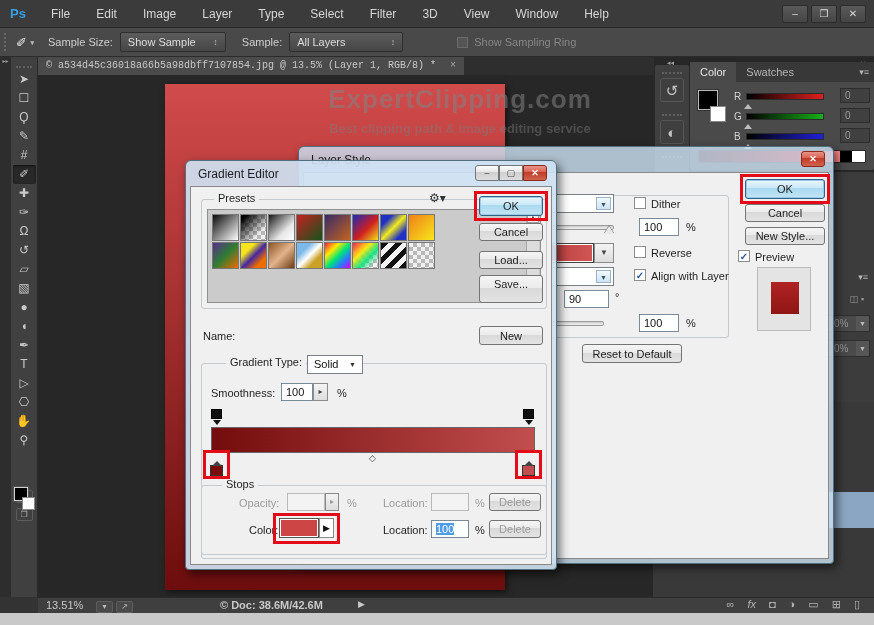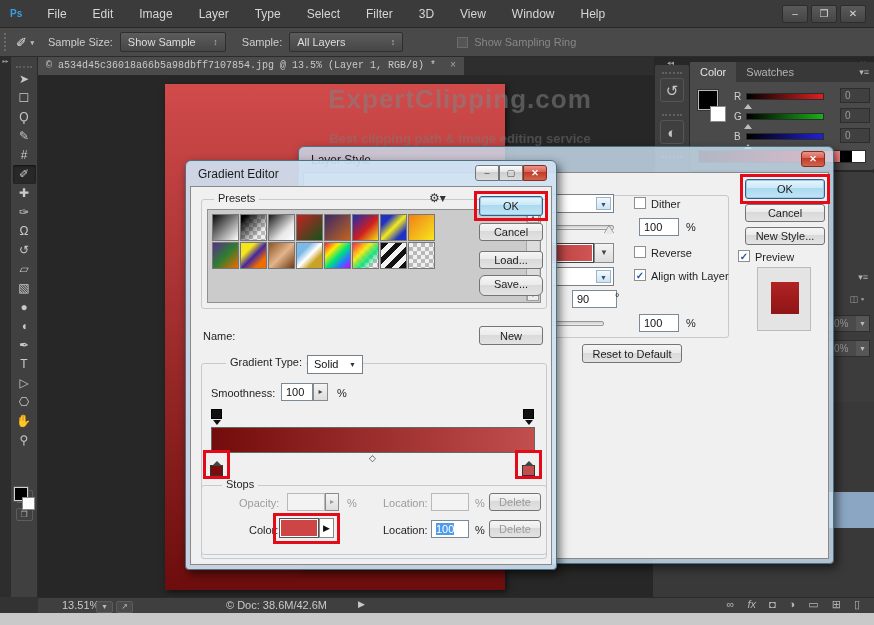--- a/index.html
+++ b/index.html
@@ -2,21 +2,21 @@
 <html><head>
 <meta charset="utf-8">
 <style>
   * { margin:0; padding:0; box-sizing:border-box; }
   html,body { width:874px; height:625px; overflow:hidden; }
   body { font-family:"Liberation Sans", sans-serif; }
   #root { position:relative; width:874px; height:625px; background:#272727; overflow:hidden; }
 
   
   .menubar { position:absolute; left:0; top:0; width:874px; height:28px; background:#3b3b3b; border-bottom:1px solid #272727; display:flex; align-items:center; z-index:6; }
-  .ps-logo { color:#35a0e8; font-weight:bold; font-size:10px; padding:0 12px 0 10px; }
+  .ps-logo { color:#35a0e8; font-weight:bold; font-size:13px; padding:0 12px 0 10px; }
   .menu-items { display:flex; }
   .menu-item { color:#d6d6d6; font-size:12px; padding:0 13px; line-height:28px; cursor:default; }
   .win-controls { margin-left:auto; display:flex; gap:3px; padding-right:8px; }
   .win-btn { width:26px; height:18px; background:linear-gradient(#5a5a5a,#454545); border:1px solid #2c2c2c; border-radius:2px; color:#d8d8d8; font-size:10px; text-align:center; line-height:16px; }
 
   .optionsbar { position:absolute; left:0; top:28px; width:874px; height:29px; background:#494949; border-bottom:1px solid #2b2b2b; display:flex; align-items:center; z-index:6; color:#cfcfcf; font-size:11px; }
   .ob-grip { width:4px; height:18px; margin:0 8px 0 4px; border-left:2px dotted #6a6a6a; }
   .ob-tool { color:#e8e8e8; font-size:13px; margin-right:14px; }
   .ob-tool b { font-size:7px; color:#bbb; vertical-align:2px; }
   .ob-label { margin-right:7px; }
@@ -37,21 +37,21 @@
   .mini-btn { width:17px; height:13px; margin:5px auto 0; border:1px solid #5d5d5d; border-radius:2px; color:#b9b9b9; font-size:8px; line-height:11px; text-align:center; }
 
   
   .tabbar { position:absolute; left:38px; top:57px; width:616px; height:18px; background:#2e2e2e; z-index:4;font-family:Liberation Mono, monospace; }
   .doc-tab { position:absolute; left:0; top:0; height:18px; background:#4b4b4b; color:#c8c8c8; font-size:10px; line-height:18px; padding:0 8px; white-space:nowrap; }
   .doc-tab .x { color:#a5a5a5; margin-left:8px; font-size:10px; }
   .canvas-area { position:absolute; left:38px; top:75px; width:616px; height:522px; background:#272727; z-index:1; }
   .canvas-img { position:absolute; left:127px; top:9px; width:340px; height:506px; box-shadow:2px 2px 6px rgba(0,0,0,.55); }
   .watermark { position:absolute; left:250px; top:84px; width:420px; text-align:center; z-index:3; pointer-events:none; }
   .wm-title { font-size:26px; font-weight:bold; color:rgba(130,130,130,0.55); letter-spacing:1px; }
-  .wm-sub { font-size:13px; font-weight:bold; color:rgba(125,125,125,0.45); margin-top:16px; }
+  .wm-sub { font-size:13px; font-weight:bold; color:rgba(125,125,125,0.45); margin-top:6px; }
 
   
   .dock { position:absolute; left:653px; top:57px; width:221px; height:540px; background:#272727; z-index:2; }
   .dock-chev { position:absolute; color:#9f9f9f; font-size:7px; top:2px; }
   .icon-strip { position:absolute; left:2px; top:8px; width:34px; height:160px; background:#3f3f3f; border-radius:2px; }
   .strip-grip { height:6px; border-bottom:2px dotted #606060; margin:3px 7px 4px 7px; }
   .strip-icon { width:24px; height:24px; margin:4px auto 8px; color:#c3c3c3; font-size:15px; text-align:center; line-height:24px; border:1px solid #565656; border-radius:3px; }
   .color-panel { position:absolute; left:37px; top:5px; width:184px; height:108px; background:#4a4a4a; border-radius:2px; }
   .cp-tabs { height:20px; background:#383838; display:flex; font-size:11px; border-radius:2px 2px 0 0; }
   .cp-tab { padding:0 10px; line-height:20px; color:#b3b3b3; }
@@ -264,23 +264,23 @@
       <span class="lz-lock" style="right:10px; top:122px;">◫ ▪</span>
       <div class="lz-chip" style="right:4px; top:143px;"><span>0%</span><b>▼</b></div>
       <div class="lz-chip" style="right:4px; top:168px;"><span>0%</span><b>▼</b></div>
       <div class="layer-dark"></div>
       <div class="layer-row-sel"></div>
     </div>
   </div>
 
   <div class="statusleft"></div>
   <div class="statusbar">
-    <span class="sb-item" style="left:24px;">13.51%</span>
+    <span class="sb-item" style="left:8px;">13.51%</span>
     <span class="sb-item" style="left:58px;"><span class="sb-ic">▾</span><span class="sb-ic">↗</span></span>
-    <span class="sb-item" style="left:188px;">© Doc: 38.6M/42.6M</span>
+    <span class="sb-item" style="left:182px;font-weight:bold;">© Doc: 38.6M/42.6M</span>
     <span class="sb-item" style="left:320px; font-size:9px;">▶</span>
     <span class="lf-icons">
         <span>∞</span>
         <i>fx</i>
         <span>◘</span>
         <span>◑</span>
         <span>▭</span>
         <span>⊞</span>
         <span>▯</span>
       </span>
@@ -313,21 +313,21 @@
       <div class="spin" style="left:290px; top:70px; width:20px; height:20px; line-height:18px; font-size:8px;">▼</div>
       <span class="w7check" style="left:330px; top:73px;"></span>
       <span class="lbl" style="left:347px; top:74px;">Reverse</span>
 
       <div class="dd7" style="left:158px; top:94px; width:152px; height:19px;">
           <span class="ar">▼</span>
         </div>
       <span class="w7check" style="left:330px; top:96px;">✓</span>
       <span class="lbl" style="left:347px; top:97px;">Align with Layer</span>
 
-      <div class="tbox" style="left:268px; top:117px; width:45px; height:18px;"><span>90</span></div>
+      <div class="tbox" style="left:260px; top:117px; width:45px; height:18px;"><span>90</span></div>
       <span class="lbl" style="left:311px; top:118px;">°</span>
 
       <div class="slider-track" style="left:158px; top:148px; width:142px;"></div>
       <div class="slider-thumb" style="left:182px; top:144px;"></div>
       <div class="tbox" style="left:335px; top:141px; width:40px; height:18px;"><span>100</span></div>
       <span class="lbl" style="left:382px; top:144px;">%</span>
 
       <div class="btn7" style="left:158px; top:171px; width:86px; height:19px; line-height:18px;">Make Default</div>
       <div class="btn7" style="left:278px; top:171px; width:100px; height:19px; line-height:18px;">Reset to Default</div>
 
@@ -378,21 +378,21 @@
         <div class="scrollb">
           <span style="top:0;">▲</span>
           <span style="bottom:0;">▼</span>
         </div>
       </div>
 
       <div class="btn7 default" style="left:288px; top:9px; width:64px; height:20px; line-height:19px;">OK</div>
       <div class="annot" style="left:283px; top:4px; width:74px; height:30px;"></div>
       <div class="btn7" style="left:288px; top:36px; width:64px; height:18px; line-height:17px;">Cancel</div>
       <div class="btn7" style="left:288px; top:64px; width:64px; height:18px; line-height:17px;">Load...</div>
-      <div class="btn7" style="left:288px; top:88px; width:64px; height:21px; line-height:17px;border-radius:6px;">Save...</div>
+      <div class="btn7" style="left:288px; top:88px; width:64px; height:28px; line-height:17px;">Save...</div>
 
       <span class="lbl" style="left:12px; top:143px;">Name:</span>
       <div class="btn7" style="left:288px; top:139px; width:64px; height:19px; line-height:18px;">New</div>
 
       <div class="gbox" style="left:10px; top:176px; width:346px; height:196px;">
         <label style="left:24px;">Gradient Type:</label>
       </div>
       <div class="dd7" style="left:116px; top:168px; width:56px; height:19px; padding:2px 0 0 6px;"><span>Solid</span><span class="ar" style="background:none; border:none; font-size:7px; color:#333;">▼</span></div>
 
       <span class="lbl" style="left:20px; top:200px;">Smoothness:</span>

